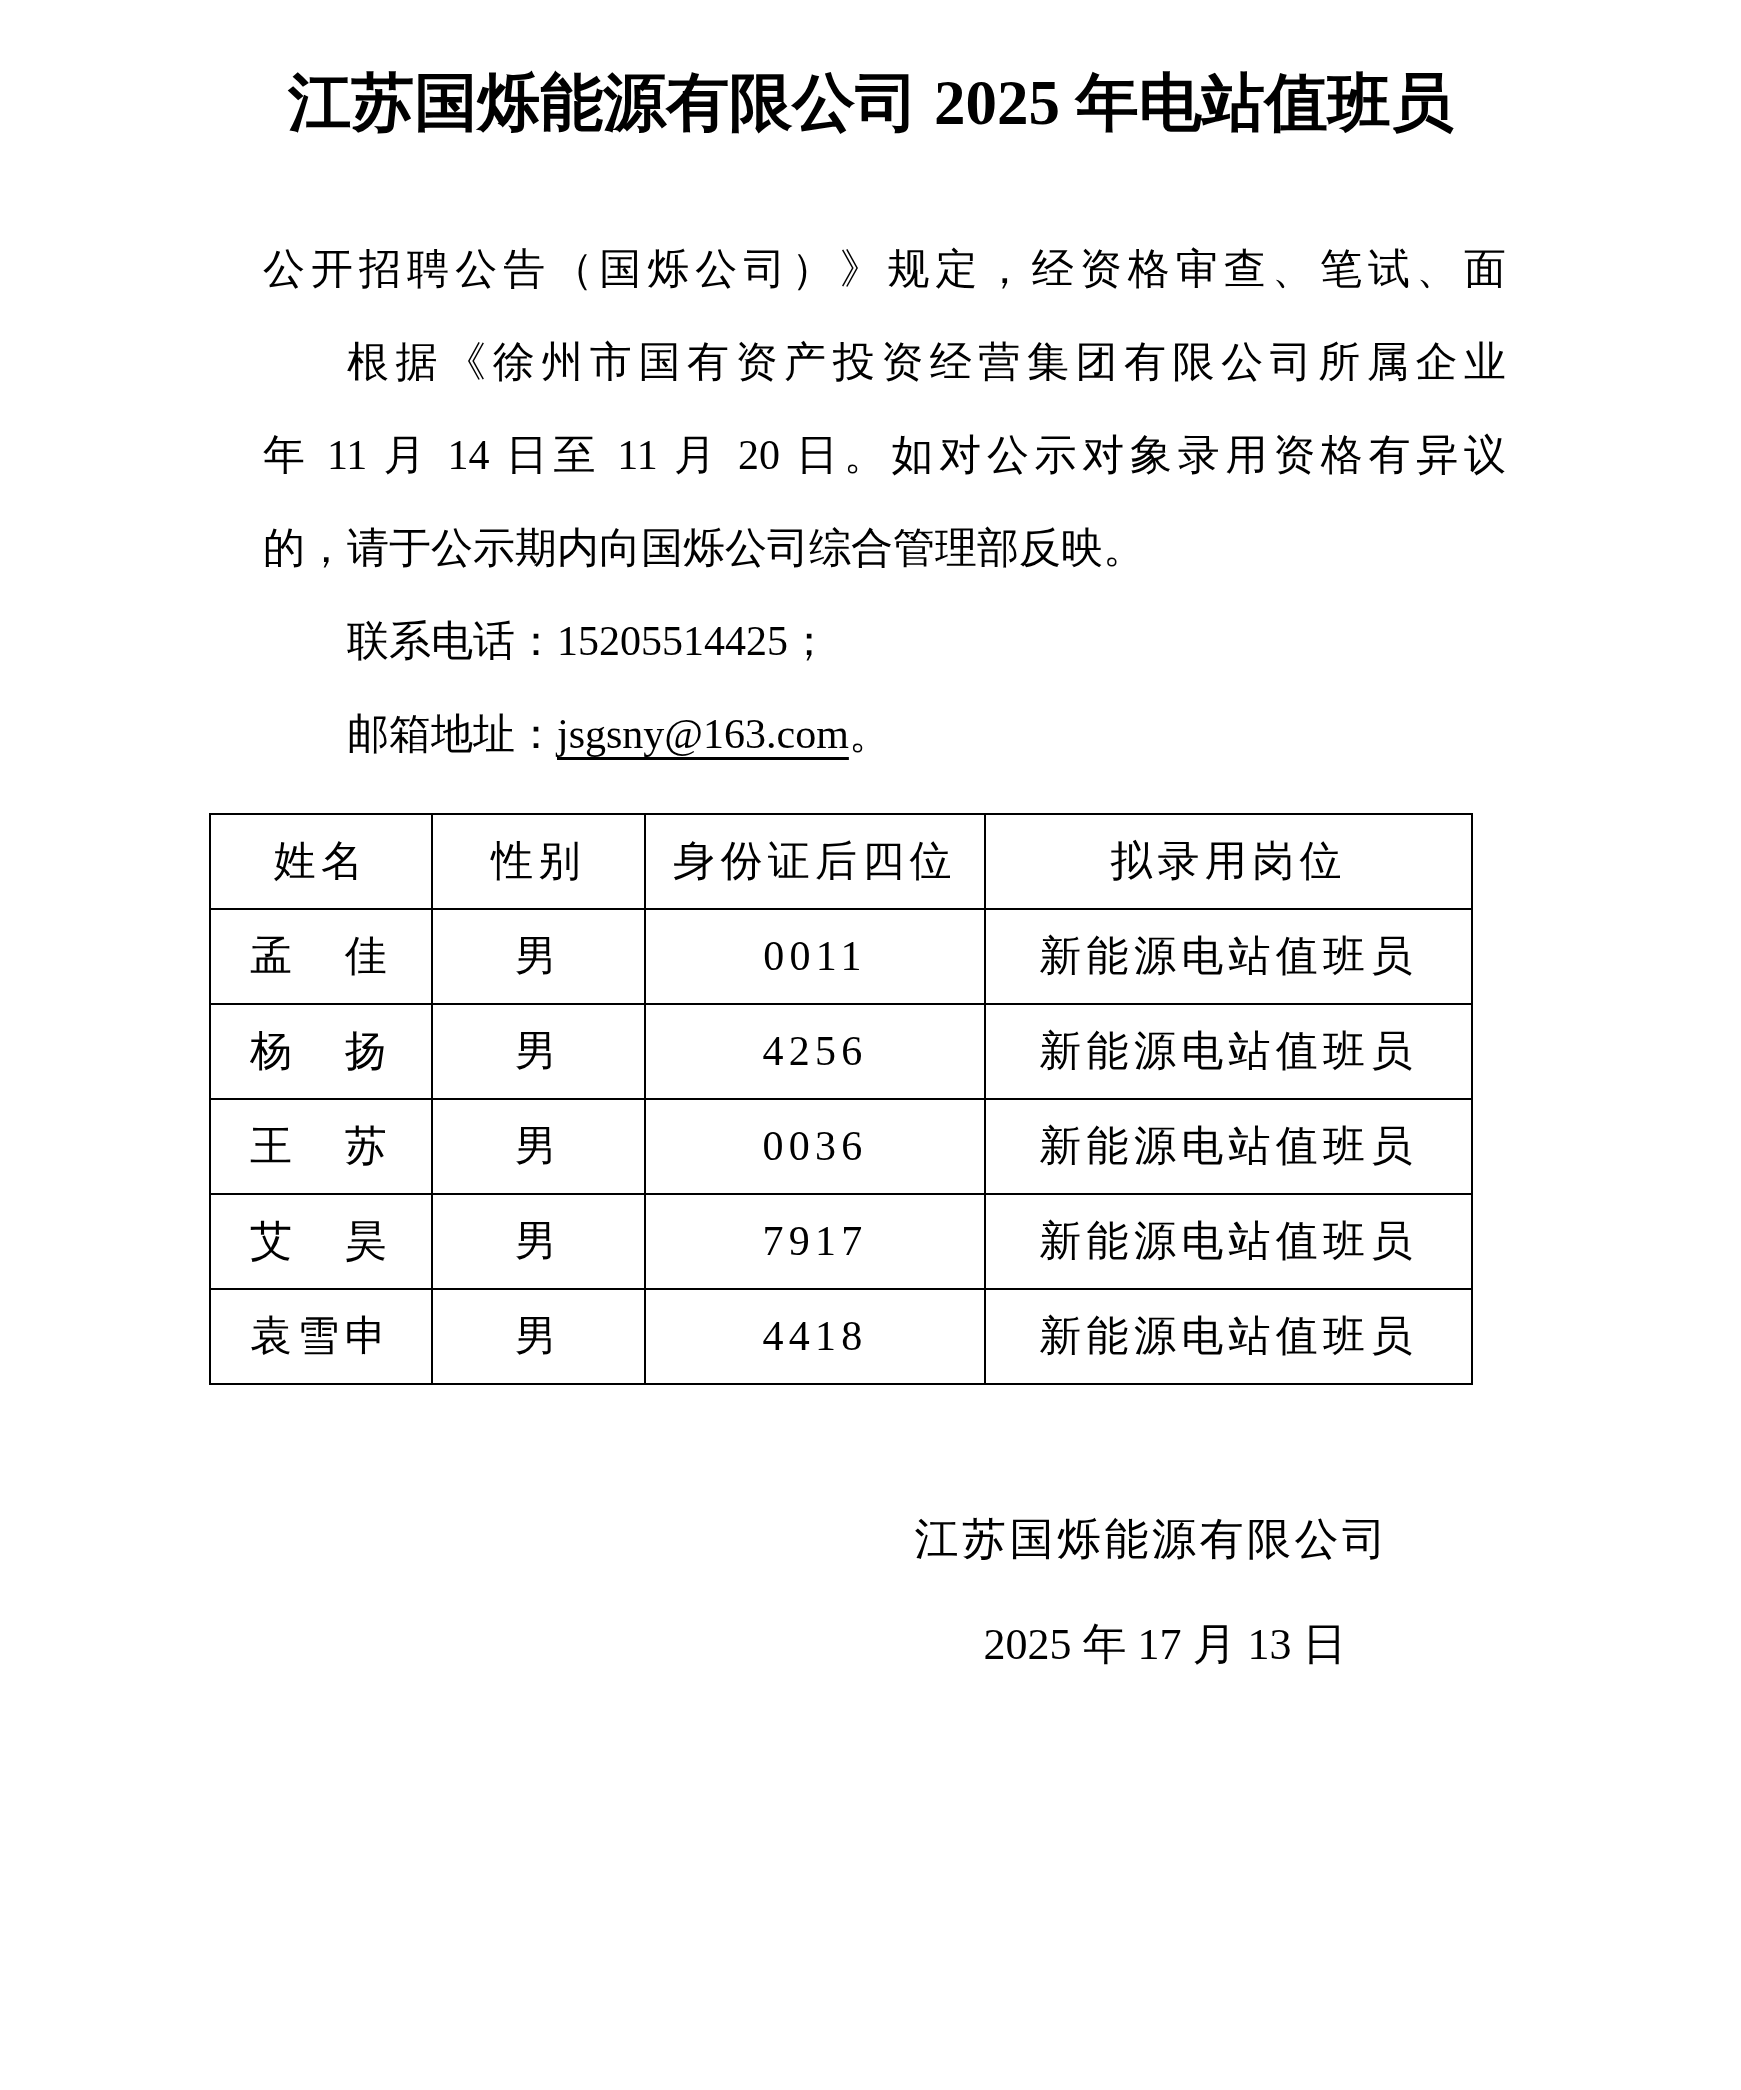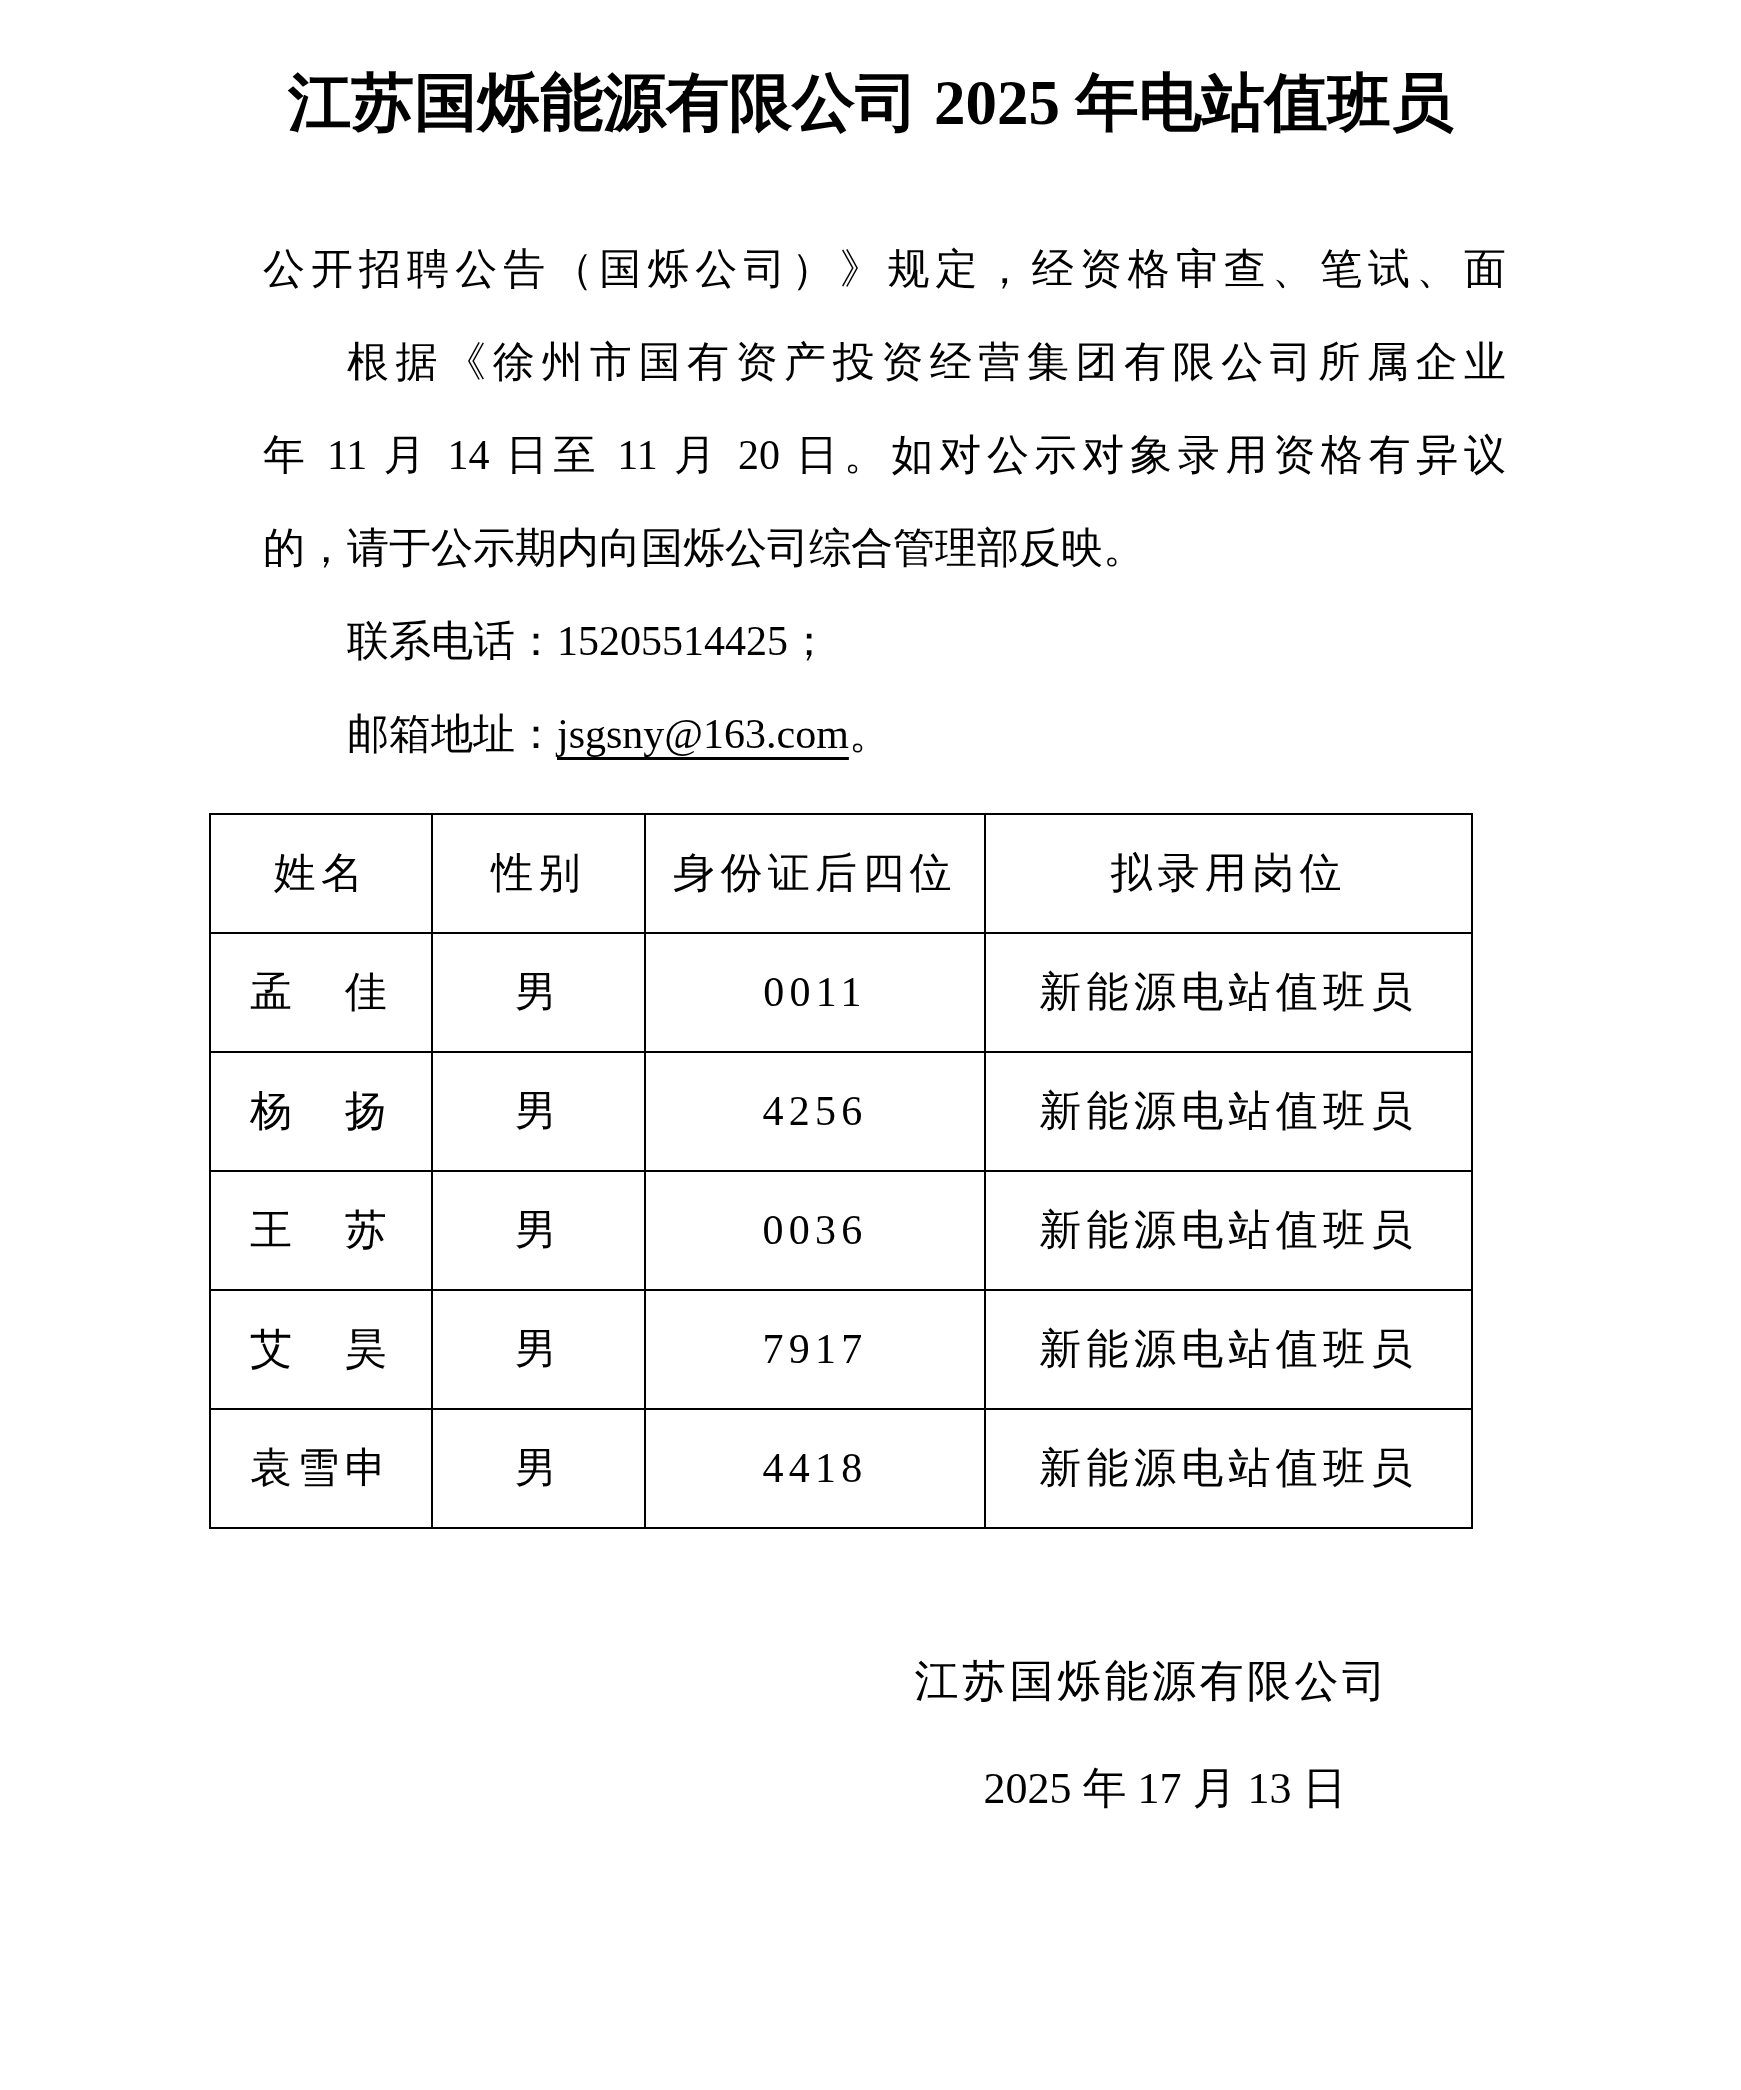--- a/index.html
+++ b/index.html
@@ -45,32 +45,31 @@
     margin-left: -54px;
     margin-top: 32px;
     font-size: 42px;
   }
   table.hire-table td, table.hire-table th {
     border: 2.6px solid #000000;
     text-align: center;
     vertical-align: middle;
     font-weight: normal;
     letter-spacing: 5.3px;
-    padding: 12px;
+    padding: 0;
   }
   tr.header-row { height: 92px; }
   tr.data-row { height: 94px; margin-left: 48px; }
   .footer-company {
     margin: 128px 0 0 906px;
     width: 492px;
     text-align: center;
     font-size: 44px;
     line-height: 54px;
     letter-spacing: 3.5px;
-    font-family: Liberation Mono, monospace;
   }
   .footer-date {
     margin: 51px 0 0 919px;
     width: 492px;
     text-align: center;
     font-size: 44px;
     line-height: 54px;
   }
 </style>
 </head>

